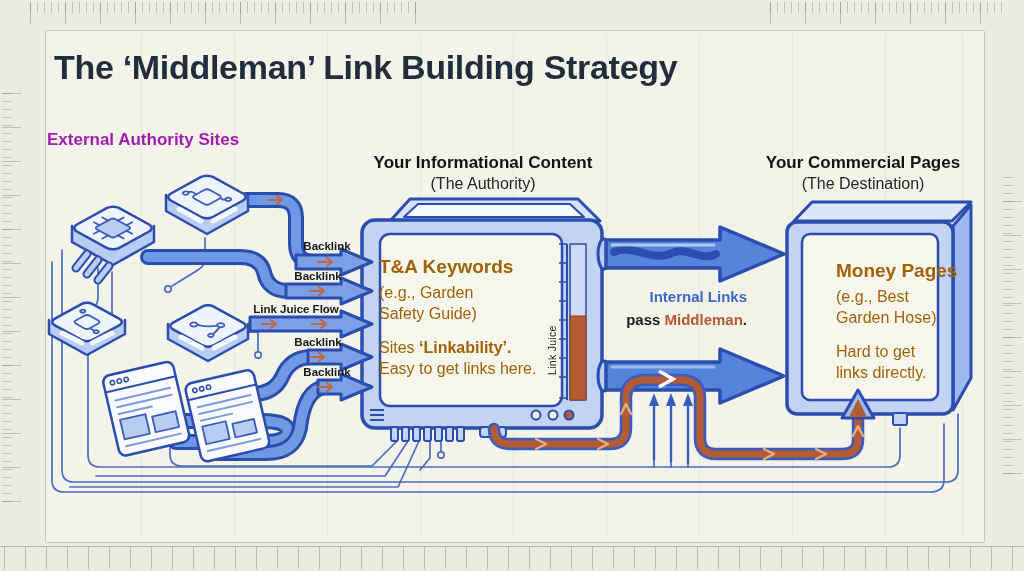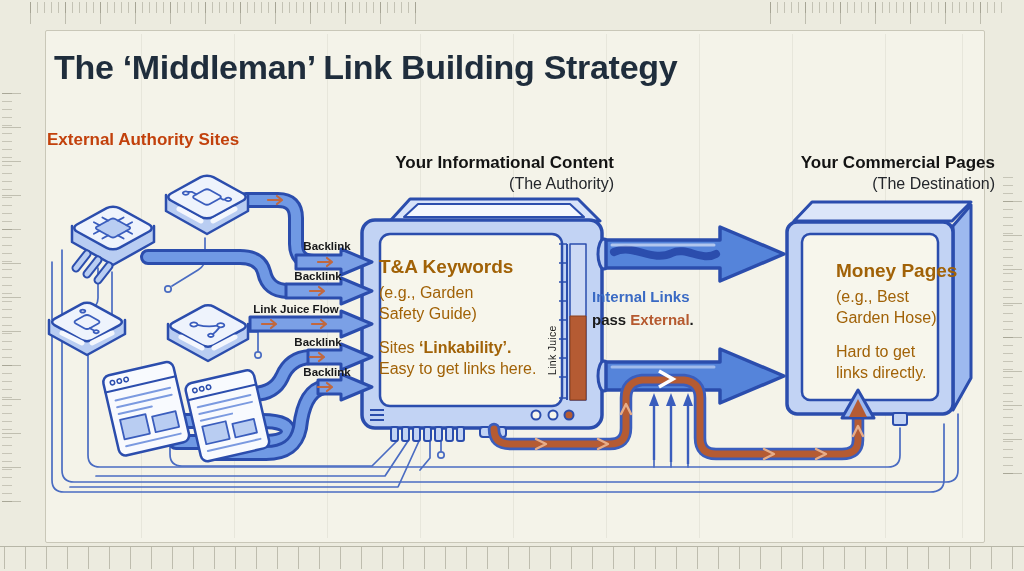--- a/index.html
+++ b/index.html
@@ -14,29 +14,29 @@
   .rt .min{height:11px;background:repeating-linear-gradient(90deg,rgba(120,118,100,.35) 0 1px,transparent 1px 7px)}
   .rt .maj{height:22px;background:repeating-linear-gradient(90deg,rgba(120,118,100,.40) 0 1px,transparent 1px 35px)}
   .rv .min{width:10px;height:100%;background:repeating-linear-gradient(0deg,rgba(120,118,100,.32) 0 1px,transparent 1px 8px)}
   .rv .maj{width:19px;height:100%;background:repeating-linear-gradient(0deg,rgba(120,118,100,.38) 0 1px,transparent 1px 34px)}
   .rb{left:0;top:546px;width:1024px;height:25px}
   .rb .line{position:absolute;top:0;left:0;width:100%;height:1px;background:rgba(120,118,100,.45)}
   .rb .ticks{position:absolute;top:1px;left:4px;width:100%;height:22px;
     background:repeating-linear-gradient(90deg,rgba(120,118,100,.40) 0 1px,transparent 1px 21px)}
   
   .title{position:absolute;left:54px;top:48px;font-size:34px;font-weight:700;color:#1f2d3c;letter-spacing:-.3px}
-  .hdr{position:absolute;font-weight:700;font-size:17px;color:#c2410c}
-  .hblock{position:absolute;text-align:right;color:#131313}
+  .hdr{position:absolute;font-weight:700;font-size:17px;color:#a21caf}
+  .hblock{position:absolute;text-align:center;color:#131313}
   .hblock .h1{font-weight:700;font-size:17px}
   .hblock .h2{font-weight:400;font-size:16px;color:#23262b;margin-top:2px}
   .boxtext{position:absolute;text-align:left;color:#a16207;font-size:16px;line-height:1.32}
   .boxtext .bt{font-size:19px;font-weight:700;margin-bottom:3px}
   .boxtext .gap{height:13px}
   .flabel{position:absolute;transform:translateX(-50%);font-size:11.5px;font-weight:700;color:#17181a;white-space:nowrap}
-  .inote{position:absolute;left:592px;top:286px;width:155px;text-align:left;font-size:15px;line-height:1.5}
+  .inote{position:absolute;left:592px;top:286px;width:155px;text-align:right;font-size:15px;line-height:1.5}
   .inote .l1{color:#3a6ac4;font-weight:700}
   .inote .pass{color:#1b1b1b;font-weight:600}
   .inote .auth{color:#b5592f;font-weight:700}
   .glabel{position:absolute;left:546px;top:375px;transform:rotate(-90deg);transform-origin:0 0;
     font-size:10.5px;color:#222;white-space:nowrap;letter-spacing:.3px}
   .nb{font-weight:700}
   
   svg{position:absolute;left:0;top:0}
   .trace{stroke:#4a6cc2;stroke-width:1.7;fill:none;stroke-linejoin:round;stroke-linecap:round}
   .pad{fill:#f4f3e9;stroke:#4a6cc2;stroke-width:1.7}
@@ -332,16 +332,16 @@
   </div>
 
   <div class="flabel" style="left:327px;top:240px">Backlink</div>
   <div class="flabel" style="left:318px;top:270px">Backlink</div>
   <div class="flabel" style="left:296px;top:303px">Link Juice Flow</div>
   <div class="flabel" style="left:318px;top:336px">Backlink</div>
   <div class="flabel" style="left:327px;top:366px">Backlink</div>
 
   <div class="inote">
     <div class="l1">Internal Links</div>
-    <div><span class="pass">pass </span><span class="auth">External</span><span class="pass">.</span></div>
+    <div><span class="pass">pass </span><span class="auth">Middleman</span><span class="pass">.</span></div>
   </div>
 
 </div>
 
 </body></html>

